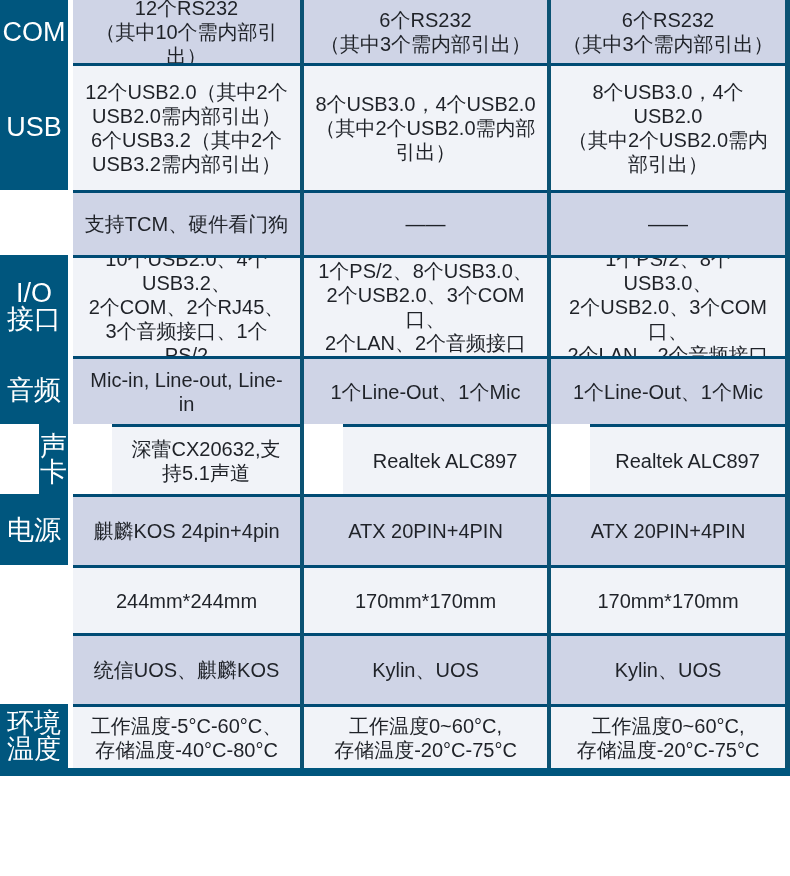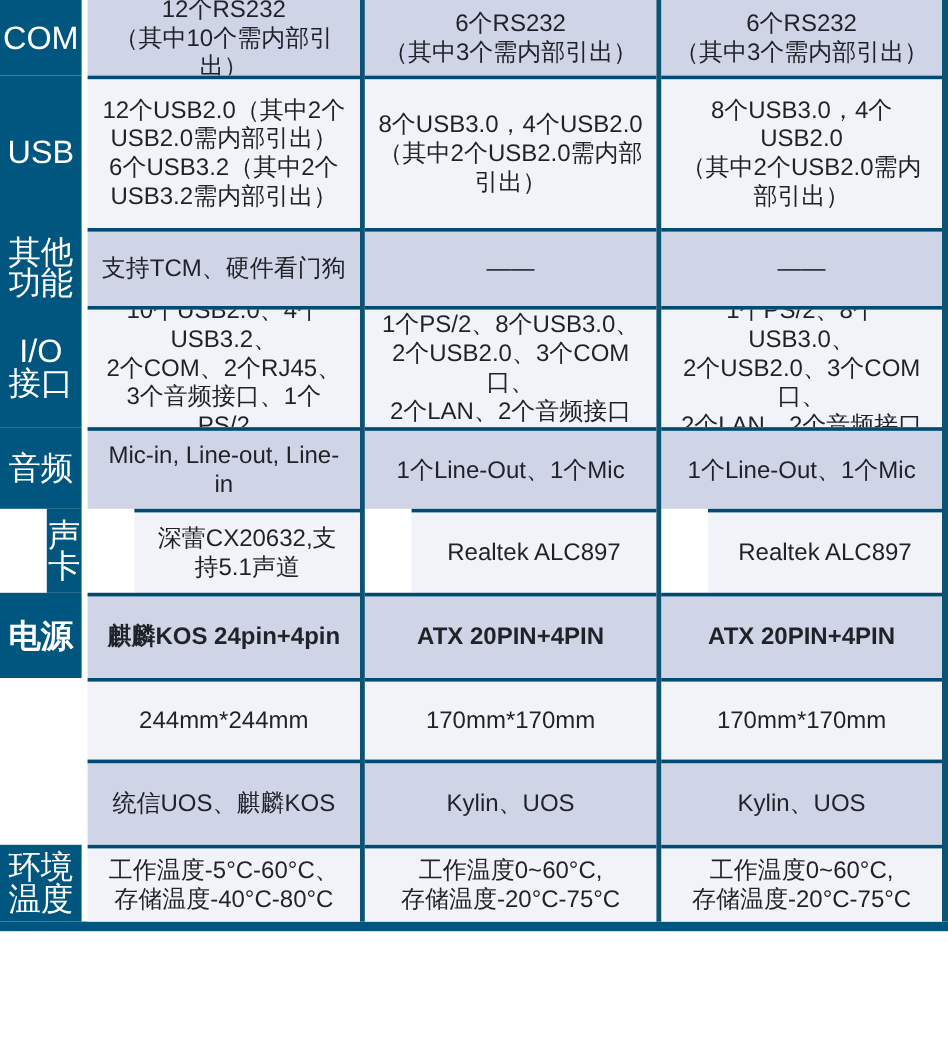--- a/index.html
+++ b/index.html
@@ -43,21 +43,21 @@
     line-height: 24px;
     color: #1f2228;
     padding: 0 11px;
   }
   .c1 { grid-column: 3; }
   .c2 { grid-column: 5; }
   .c3 { grid-column: 7; }
 
   .r1 { grid-row: 1; } .r2 { grid-row: 2; } .r3 { grid-row: 3; }
   .r4 { grid-row: 4; } .r5 { grid-row: 5; } .r6 { grid-row: 6; margin-left: 39px; }
-  .r7 { grid-row: 7; font-weight: bold; } .r8 { grid-row: 8; } .r9 { grid-row: 9; }
+  .r7 { grid-row: 7; } .r8 { grid-row: 8; } .r9 { grid-row: 9; }
   .r10 { grid-row: 10; }
 
   .odd  { background: #cfd4e6; }
   .even { background: #f1f3f8; }
   .sep  { border-top: 3px solid #004b74; }
 
   
   .vdiv { grid-row: 1 / -1; background: #0b5273; }
   .v1 { grid-column: 4; }
   .v2 { grid-column: 6; }
@@ -66,22 +66,20 @@
   .bottom-bar { width: 790px; height: 8px; background: #00567e; }
 </style>
 </head>
 <body>
 
 <div class="page">
   <div class="spec-table">
 
     <div class="cell hc r1">COM</div>
     <div class="cell hc r2">USB</div>
-    <div class="cell hc r3">其他
-功能</div>
     <div class="cell hc r4">I/O
 接口</div>
     <div class="cell hc r5">音频</div>
     <div class="cell hc r6">声卡</div>
     <div class="cell hc r7">电源</div>
     <div class="cell hc r10">环境
 温度</div>
 
     <div class="cell dc c1 r1 odd">12个RS232
 （其中10个需内部引出）</div>

